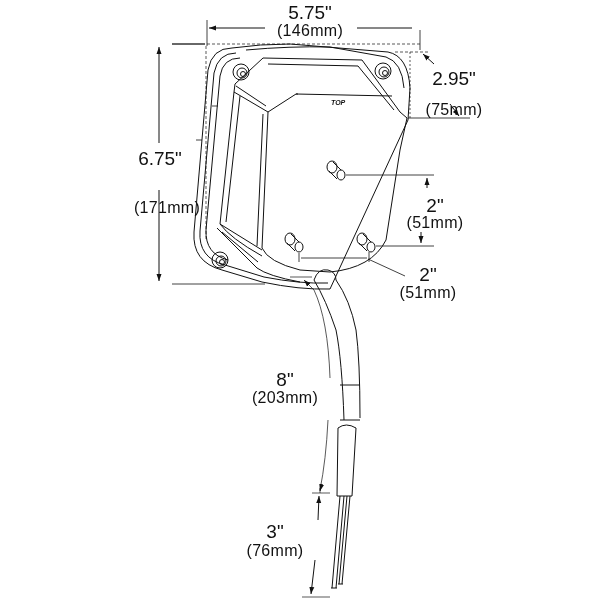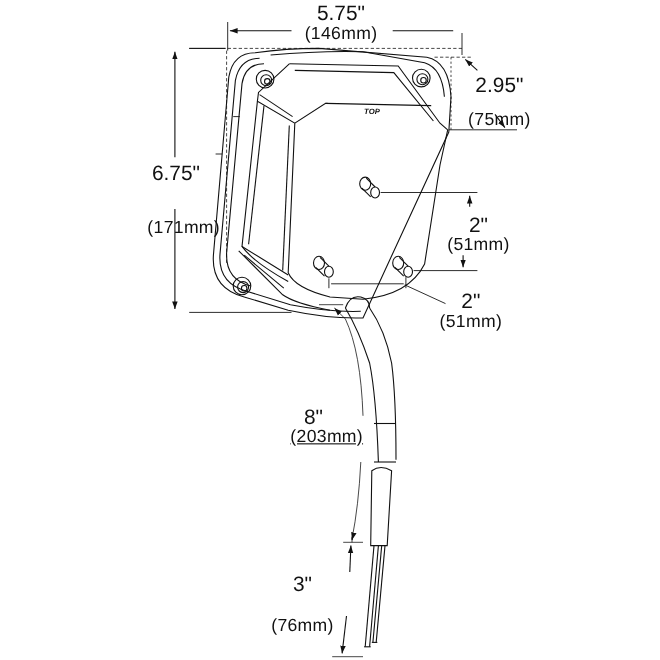--- a/index.html
+++ b/index.html
@@ -169,16 +169,16 @@
 <div class="lbl big" style="left:414px;top:69px;width:80px;">2.95"</div>
 <div class="lbl small" style="left:414px;top:102px;width:80px;">(75mm)</div>
 
 <div class="lbl big" style="left:405px;top:196px;width:60px;">2"</div>
 <div class="lbl small" style="left:398px;top:215px;width:74px;">(51mm)</div>
 
 <div class="lbl big" style="left:398px;top:265px;width:60px;">2"</div>
 <div class="lbl small" style="left:391px;top:285px;width:74px;">(51mm)</div>
 
 <div class="lbl big" style="left:255px;top:370px;width:60px;">8"</div>
-<div class="lbl small" style="left:255px;top:390px;width:84px;text-decoration:underline;">(203mm)</div>
+<div class="lbl small" style="left:243px;top:390px;width:84px;">(203mm)</div>
 
 <div class="lbl big" style="left:245px;top:522px;width:60px;">3"</div>
-<div class="lbl small" style="left:240px;top:562px;width:70px;text-align:center;">(76mm)</div>
+<div class="lbl small" style="left:240px;top:543px;width:70px;text-align:center;">(76mm)</div>
 
 </body></html>

